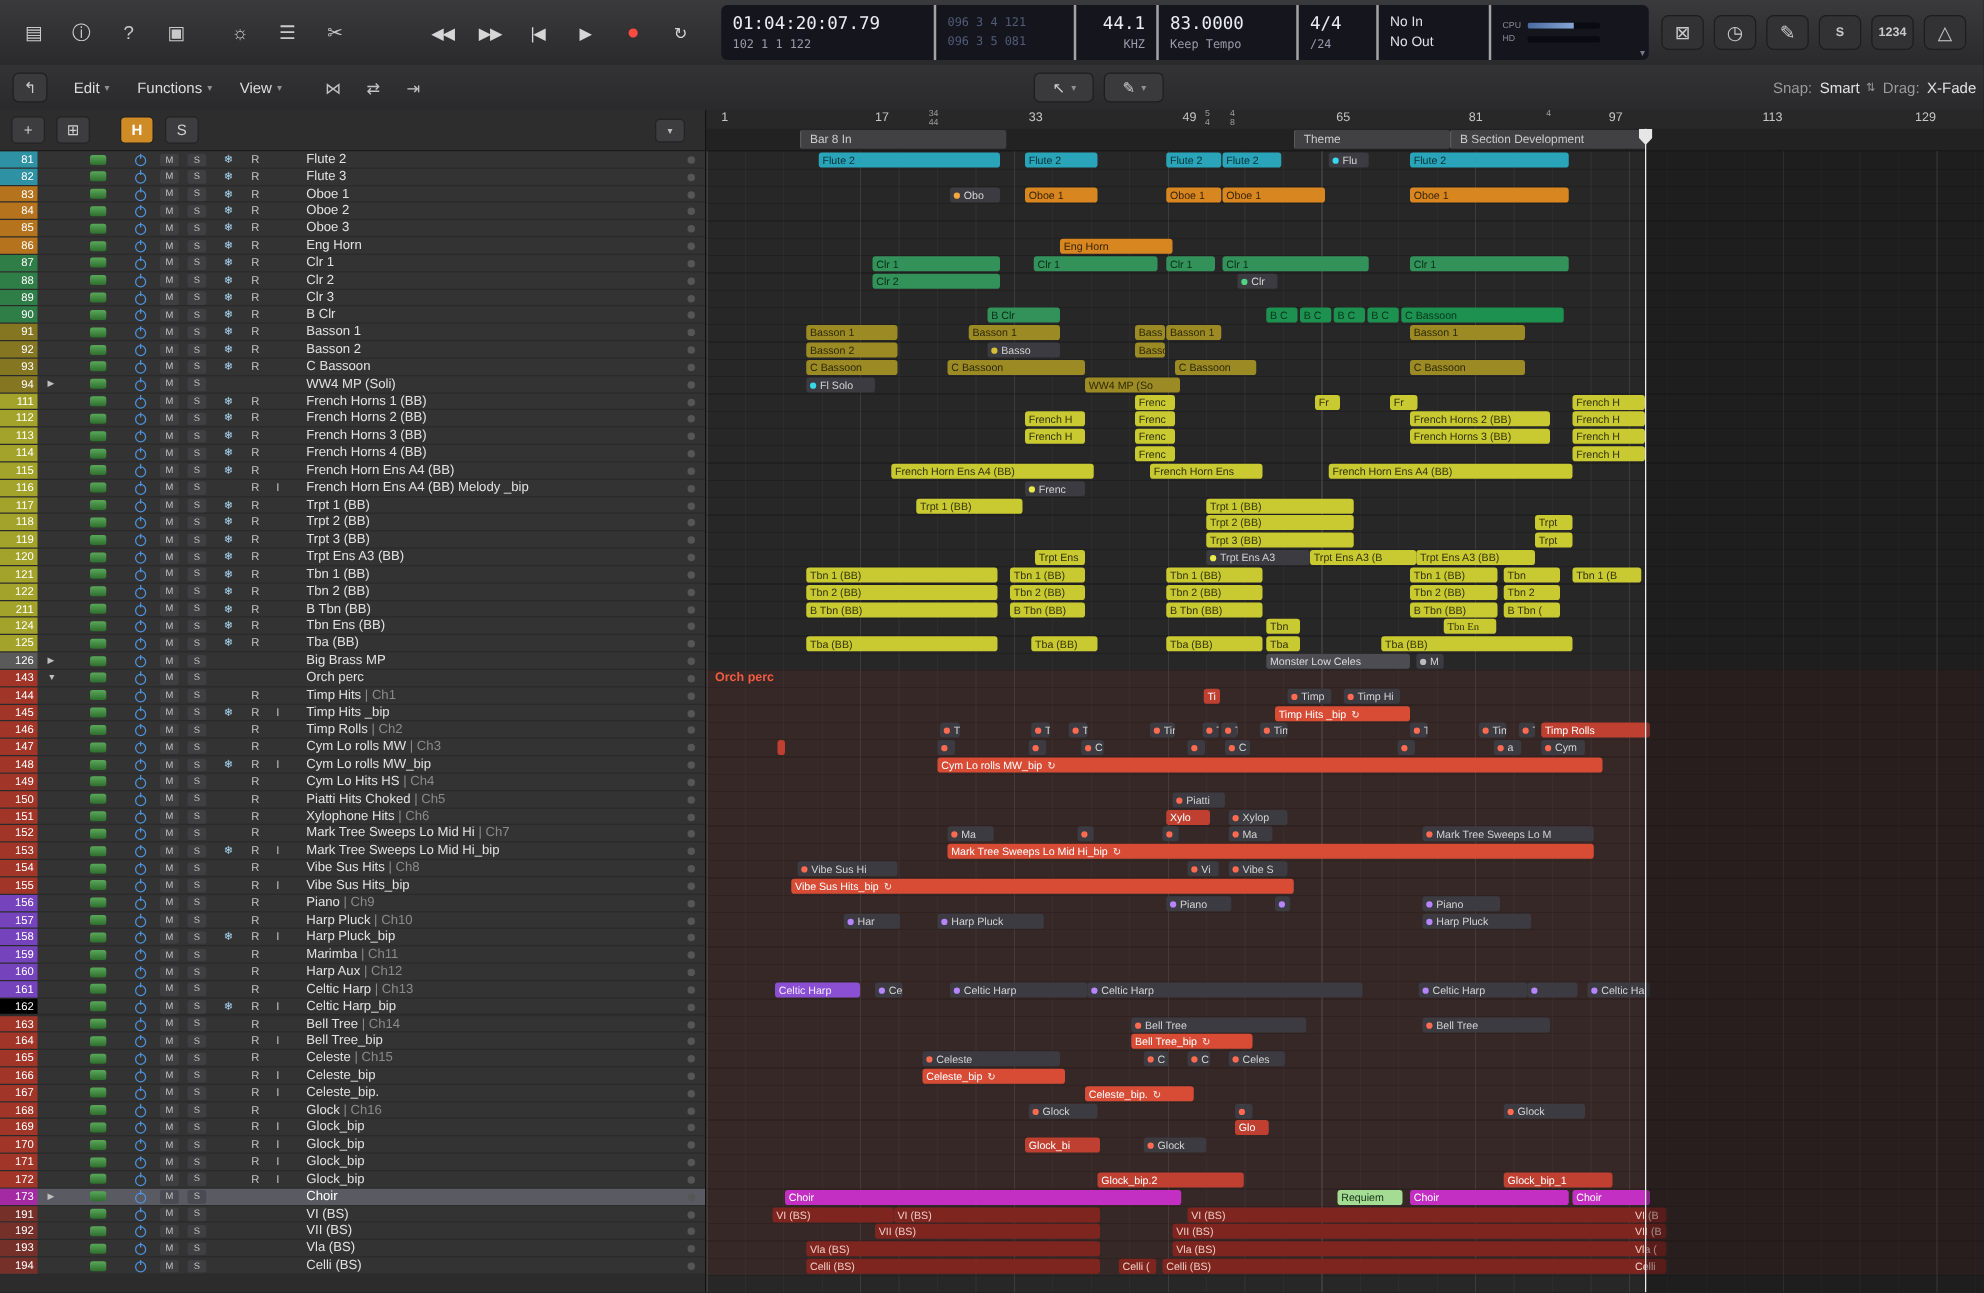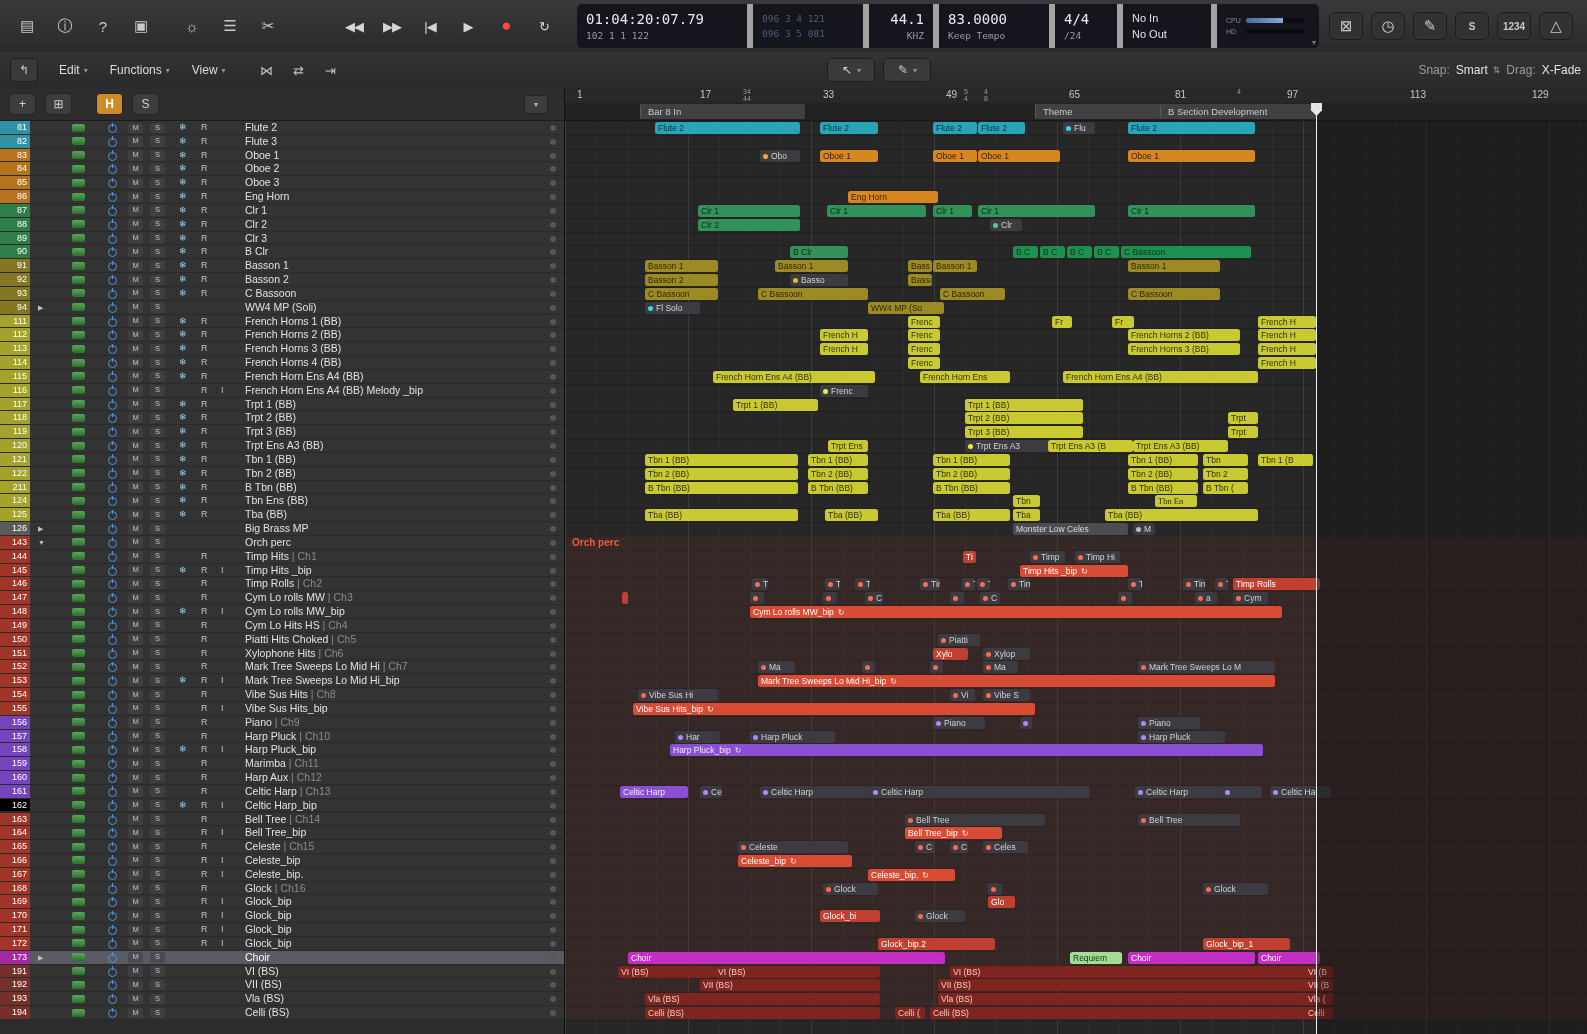--- a/index.html
+++ b/index.html
@@ -13,21 +13,21 @@
   .tbtn{min-width:28px;height:30px;display:flex;align-items:center;justify-content:center;
     color:#c9c9c9;font-size:15px;border-radius:5px;margin:0 3px;padding:0 2px;}
   .transport{display:flex;align-items:center;margin-left:48px;}
   .transport .tbtn{font-size:13px;color:#d6d6d6;letter-spacing:-1px;}
   .tbtn.rec .glyph{color:#ff4b40;font-size:17px;}
   .tbtn.txt .glyph{font-size:10px;font-weight:bold;letter-spacing:0;}
   
   .lcd{height:44px;width:742px;background:#15151d;border-radius:5px;margin-left:14px;
     display:flex;align-items:stretch;position:relative;overflow:hidden;}
   .lcd-sec{padding:4px 9px;display:flex;flex-direction:column;justify-content:center;
-    border-right:6px solid #a3a3a3;}
+    border-right:2px solid #a3a3a3;}
   .lcd .big{font:14px "DejaVu Sans Mono",monospace;color:#eceaf2;white-space:nowrap;}
   .lcd .small{font:9.5px "DejaVu Sans Mono",monospace;color:#9a9aa8;margin-top:3px;white-space:nowrap;}
   .lcd .dimtxt{font:9.5px "DejaVu Sans Mono",monospace;color:#505c78;line-height:1.6;white-space:nowrap;}
   .lcd .io{font-size:11px;color:#e0e0e6;line-height:1.5;}
   .mrow{display:flex;align-items:center;margin:2px 0;}
   .mlabel{font-size:7px;color:#8a8a96;width:20px;}
   .mbar{width:58px;height:5px;background:#0a0a12;border-radius:2px;overflow:hidden;}
   .mfill{display:block;height:100%;width:64%;background:linear-gradient(90deg,#4a6aa0,#86a6d6);}
   .lcd-chev{position:absolute;right:3px;bottom:1px;font-size:8px;color:#7a7a88;}
   .right-tools{display:flex;align-items:center;margin-left:auto;margin-right:10px;}
@@ -1157,28 +1157,27 @@
       <div class="region" style="left: 73px; top: 568.03px; width: 80px; background: rgb(59, 59, 65); color: rgb(212, 212, 212);"><span class="dot" style="background: rgb(255, 106, 80);"></span><span class="rlabel">Vibe Sus Hi</span></div>
       <div class="region" style="left: 385px; top: 568.03px; width: 25px; background: rgb(59, 59, 65); color: rgb(212, 212, 212);"><span class="dot" style="background: rgb(255, 106, 80);"></span><span class="rlabel">Vi</span></div>
       <div class="region" style="left: 418px; top: 568.03px; width: 47px; background: rgb(59, 59, 65); color: rgb(212, 212, 212);"><span class="dot" style="background: rgb(255, 106, 80);"></span><span class="rlabel">Vibe S</span></div>
       <div class="region" style="left: 68px; top: 581.86px; width: 402px; background: rgb(216, 75, 53); color: rgb(255, 255, 255);"><span class="rlabel">Vibe Sus Hits_bip</span><span class="loopg">↻</span></div>
       <div class="region" style="left: 368px; top: 595.69px; width: 52px; background: rgb(59, 59, 65); color: rgb(212, 212, 212);"><span class="dot" style="background: rgb(181, 133, 255);"></span><span class="rlabel">Piano</span></div>
       <div class="region" style="left: 455px; top: 595.69px; width: 12px; background: rgb(59, 59, 65); color: rgb(212, 212, 212);"><span class="dot" style="background: rgb(181, 133, 255);"></span></div>
       <div class="region" style="left: 573px; top: 595.69px; width: 62px; background: rgb(59, 59, 65); color: rgb(212, 212, 212);"><span class="dot" style="background: rgb(181, 133, 255);"></span><span class="rlabel">Piano</span></div>
       <div class="region" style="left: 110px; top: 609.52px; width: 45px; background: rgb(59, 59, 65); color: rgb(212, 212, 212);"><span class="dot" style="background: rgb(181, 133, 255);"></span><span class="rlabel">Har</span></div>
       <div class="region" style="left: 185px; top: 609.52px; width: 85px; background: rgb(59, 59, 65); color: rgb(212, 212, 212);"><span class="dot" style="background: rgb(181, 133, 255);"></span><span class="rlabel">Harp Pluck</span></div>
       <div class="region" style="left: 573px; top: 609.52px; width: 87px; background: rgb(59, 59, 65); color: rgb(212, 212, 212);"><span class="dot" style="background: rgb(181, 133, 255);"></span><span class="rlabel">Harp Pluck</span></div>
-      <div class="region" style="left: 105px; top: 623.35px; width: 593px; background: rgb(138, 79, 211); color: rgb(242, 234, 255);"><span class="rlabel">Harp Pluck_bip</span><span class="loopg">↻</span></div>
       <div class="region" style="left: 55px; top: 664.84px; width: 68px; background: rgb(138, 79, 211); color: rgb(242, 234, 255);"><span class="rlabel">Celtic Harp</span></div>
       <div class="region" style="left: 135px; top: 664.84px; width: 22px; background: rgb(59, 59, 65); color: rgb(212, 212, 212);"><span class="dot" style="background: rgb(181, 133, 255);"></span><span class="rlabel">Cel</span></div>
       <div class="region" style="left: 195px; top: 664.84px; width: 110px; background: rgb(59, 59, 65); color: rgb(212, 212, 212);"><span class="dot" style="background: rgb(181, 133, 255);"></span><span class="rlabel">Celtic Harp</span></div>
       <div class="region" style="left: 305px; top: 664.84px; width: 220px; background: rgb(59, 59, 65); color: rgb(212, 212, 212);"><span class="dot" style="background: rgb(181, 133, 255);"></span><span class="rlabel">Celtic Harp</span></div>
       <div class="region" style="left: 570px; top: 664.84px; width: 87px; background: rgb(59, 59, 65); color: rgb(212, 212, 212);"><span class="dot" style="background: rgb(181, 133, 255);"></span><span class="rlabel">Celtic Harp</span></div>
       <div class="region" style="left: 657px; top: 664.84px; width: 40px; background: rgb(59, 59, 65); color: rgb(212, 212, 212);"><span class="dot" style="background: rgb(181, 133, 255);"></span></div>
-      <div class="region" style="left: 705px; top: 664.84px; width: 61px; background: rgb(59, 59, 65); color: rgb(212, 212, 212);"><span class="dot" style="background: rgb(181, 133, 255);"></span><span class="rlabel">Celtic Ha</span></div>
+      <div class="region" style="left: 705px; top: 664.84px; width: 50px; background: rgb(59, 59, 65); color: rgb(212, 212, 212);"><span class="dot" style="background: rgb(181, 133, 255);"></span><span class="rlabel">Celtic Ha</span></div>
       <div class="region" style="left: 340px; top: 692.5px; width: 140px; background: rgb(59, 59, 65); color: rgb(212, 212, 212);"><span class="dot" style="background: rgb(255, 106, 80);"></span><span class="rlabel">Bell Tree</span></div>
       <div class="region" style="left: 573px; top: 692.5px; width: 102px; background: rgb(59, 59, 65); color: rgb(212, 212, 212);"><span class="dot" style="background: rgb(255, 106, 80);"></span><span class="rlabel">Bell Tree</span></div>
       <div class="region" style="left: 340px; top: 706.33px; width: 97px; background: rgb(216, 75, 53); color: rgb(255, 255, 255);"><span class="rlabel">Bell Tree_bip</span><span class="loopg">↻</span></div>
       <div class="region" style="left: 173px; top: 720.16px; width: 110px; background: rgb(59, 59, 65); color: rgb(212, 212, 212);"><span class="dot" style="background: rgb(255, 106, 80);"></span><span class="rlabel">Celeste</span></div>
       <div class="region" style="left: 350px; top: 720.16px; width: 20px; background: rgb(59, 59, 65); color: rgb(212, 212, 212);"><span class="dot" style="background: rgb(255, 106, 80);"></span><span class="rlabel">C</span></div>
       <div class="region" style="left: 385px; top: 720.16px; width: 18px; background: rgb(59, 59, 65); color: rgb(212, 212, 212);"><span class="dot" style="background: rgb(255, 106, 80);"></span><span class="rlabel">C</span></div>
       <div class="region" style="left: 418px; top: 720.16px; width: 45px; background: rgb(59, 59, 65); color: rgb(212, 212, 212);"><span class="dot" style="background: rgb(255, 106, 80);"></span><span class="rlabel">Celes</span></div>
       <div class="region" style="left: 173px; top: 733.99px; width: 114px; background: rgb(216, 75, 53); color: rgb(255, 255, 255);"><span class="rlabel">Celeste_bip</span><span class="loopg">↻</span></div>
       <div class="region" style="left: 303px; top: 747.82px; width: 87px; background: rgb(216, 75, 53); color: rgb(255, 255, 255);"><span class="rlabel">Celeste_bip.</span><span class="loopg">↻</span></div>
       <div class="region" style="left: 258px; top: 761.65px; width: 55px; background: rgb(59, 59, 65); color: rgb(212, 212, 212);"><span class="dot" style="background: rgb(255, 106, 80);"></span><span class="rlabel">Glock</span></div>

